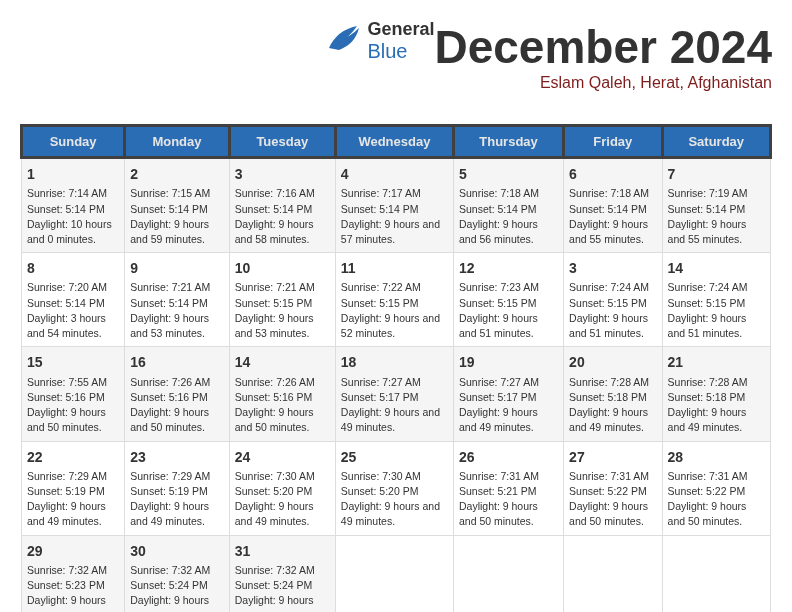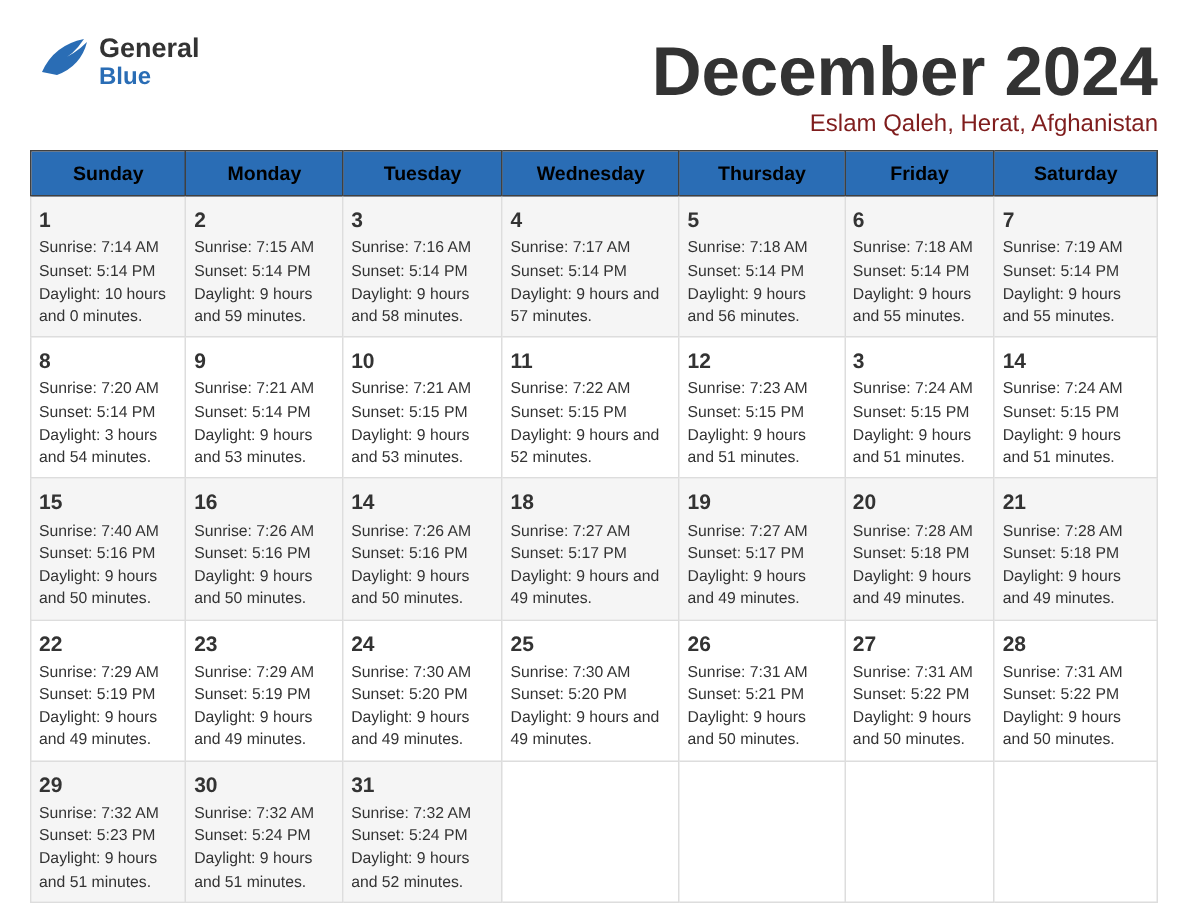--- a/index.html
+++ b/index.html
@@ -5,48 +5,48 @@
     * { box-sizing: border-box; margin: 0; padding: 0; }
     body {
       font-family: Arial, sans-serif;
       background: #fff;
       width: 792px;
       min-height: 612px;
       padding: 20px;
     }
     .header {
       display: flex;
-      justify-content: space-between;
+      justify-content: flex-end;
       align-items: flex-start;
-      margin-bottom: 8px;
+      margin-bottom: 32px;
     }
     .title-block {
       text-align: right;
     }
     .main-title {
       font-size: 46px;
       font-weight: bold;
       color: #333;
     }
     .subtitle {
       font-size: 16px;
       color: #7f1d1d;
     }
     .calendar {
       width: 100%;
       border-collapse: collapse;
       font-size: 11px;
     }
     .calendar thead th {
       background-color: #2a6db5;
-      color: #000000;
+      color: #e5e5e5;
       padding: 7px 5px;
       font-size: 13px;
       font-weight: bold;
-      border: 1px solid #404040;
+      border: 3px solid #404040;
     }
     .calendar tbody tr {
       background: #fff;
     }
     .calendar tbody tr:nth-child(odd) {
       background: #f5f5f5;
     }
     .calendar tbody td {
       vertical-align: top;
       padding: 5px 5px;
@@ -75,22 +75,22 @@
       display: flex;
       flex-direction: column;
       line-height: 1.1;
     }
     .logo-general {
       font-size: 18px;
       font-weight: bold;
       color: #333;
     }
     .logo-blue-text {
-      font-size: 16px;
-      font-weight: bold;
+      font-size: 20px;
+      font-weight: normal;
       color: #2a6db5;
     }
   </style>
 </head>
 <body>
 
 <div class="header">
   <div class="logo-wrapper">
     <div>
       <svg width="40" height="38" viewBox="0 0 40 38">
@@ -133,21 +133,21 @@
       <tr>
         <td><span class="day-num">8</span><span>Sunrise: 7:20 AM</span><br><span>Sunset: 5:14 PM</span><br><span>Daylight: 3 hours and 54 minutes.</span></td>
         <td><span class="day-num">9</span><span>Sunrise: 7:21 AM</span><br><span>Sunset: 5:14 PM</span><br><span>Daylight: 9 hours and 53 minutes.</span></td>
         <td><span class="day-num">10</span><span>Sunrise: 7:21 AM</span><br><span>Sunset: 5:15 PM</span><br><span>Daylight: 9 hours and 53 minutes.</span></td>
         <td><span class="day-num">11</span><span>Sunrise: 7:22 AM</span><br><span>Sunset: 5:15 PM</span><br><span>Daylight: 9 hours and 52 minutes.</span></td>
         <td><span class="day-num">12</span><span>Sunrise: 7:23 AM</span><br><span>Sunset: 5:15 PM</span><br><span>Daylight: 9 hours and 51 minutes.</span></td>
         <td><span class="day-num">3</span><span>Sunrise: 7:24 AM</span><br><span>Sunset: 5:15 PM</span><br><span>Daylight: 9 hours and 51 minutes.</span></td>
         <td><span class="day-num">14</span><span>Sunrise: 7:24 AM</span><br><span>Sunset: 5:15 PM</span><br><span>Daylight: 9 hours and 51 minutes.</span></td>
       </tr>
       <tr>
-        <td><span class="day-num">15</span><span>Sunrise: 7:40 AM</span><br><span>Sunset: 5:16 PM</span><br><span>Daylight: 9 hours and 50 minutes.</span></td>
+        <td><span class="day-num">15</span><span>Sunrise: 7:55 AM</span><br><span>Sunset: 5:16 PM</span><br><span>Daylight: 9 hours and 50 minutes.</span></td>
         <td><span class="day-num">16</span><span>Sunrise: 7:26 AM</span><br><span>Sunset: 5:16 PM</span><br><span>Daylight: 9 hours and 50 minutes.</span></td>
         <td><span class="day-num">14</span><span>Sunrise: 7:26 AM</span><br><span>Sunset: 5:16 PM</span><br><span>Daylight: 9 hours and 50 minutes.</span></td>
         <td><span class="day-num">18</span><span>Sunrise: 7:27 AM</span><br><span>Sunset: 5:17 PM</span><br><span>Daylight: 9 hours and 49 minutes.</span></td>
         <td><span class="day-num">19</span><span>Sunrise: 7:27 AM</span><br><span>Sunset: 5:17 PM</span><br><span>Daylight: 9 hours and 49 minutes.</span></td>
         <td><span class="day-num">20</span><span>Sunrise: 7:28 AM</span><br><span>Sunset: 5:18 PM</span><br><span>Daylight: 9 hours and 49 minutes.</span></td>
         <td><span class="day-num">21</span><span>Sunrise: 7:28 AM</span><br><span>Sunset: 5:18 PM</span><br><span>Daylight: 9 hours and 49 minutes.</span></td>
       </tr>
       <tr>
         <td><span class="day-num">22</span><span>Sunrise: 7:29 AM</span><br><span>Sunset: 5:19 PM</span><br><span>Daylight: 9 hours and 49 minutes.</span></td>
         <td><span class="day-num">23</span><span>Sunrise: 7:29 AM</span><br><span>Sunset: 5:19 PM</span><br><span>Daylight: 9 hours and 49 minutes.</span></td>

